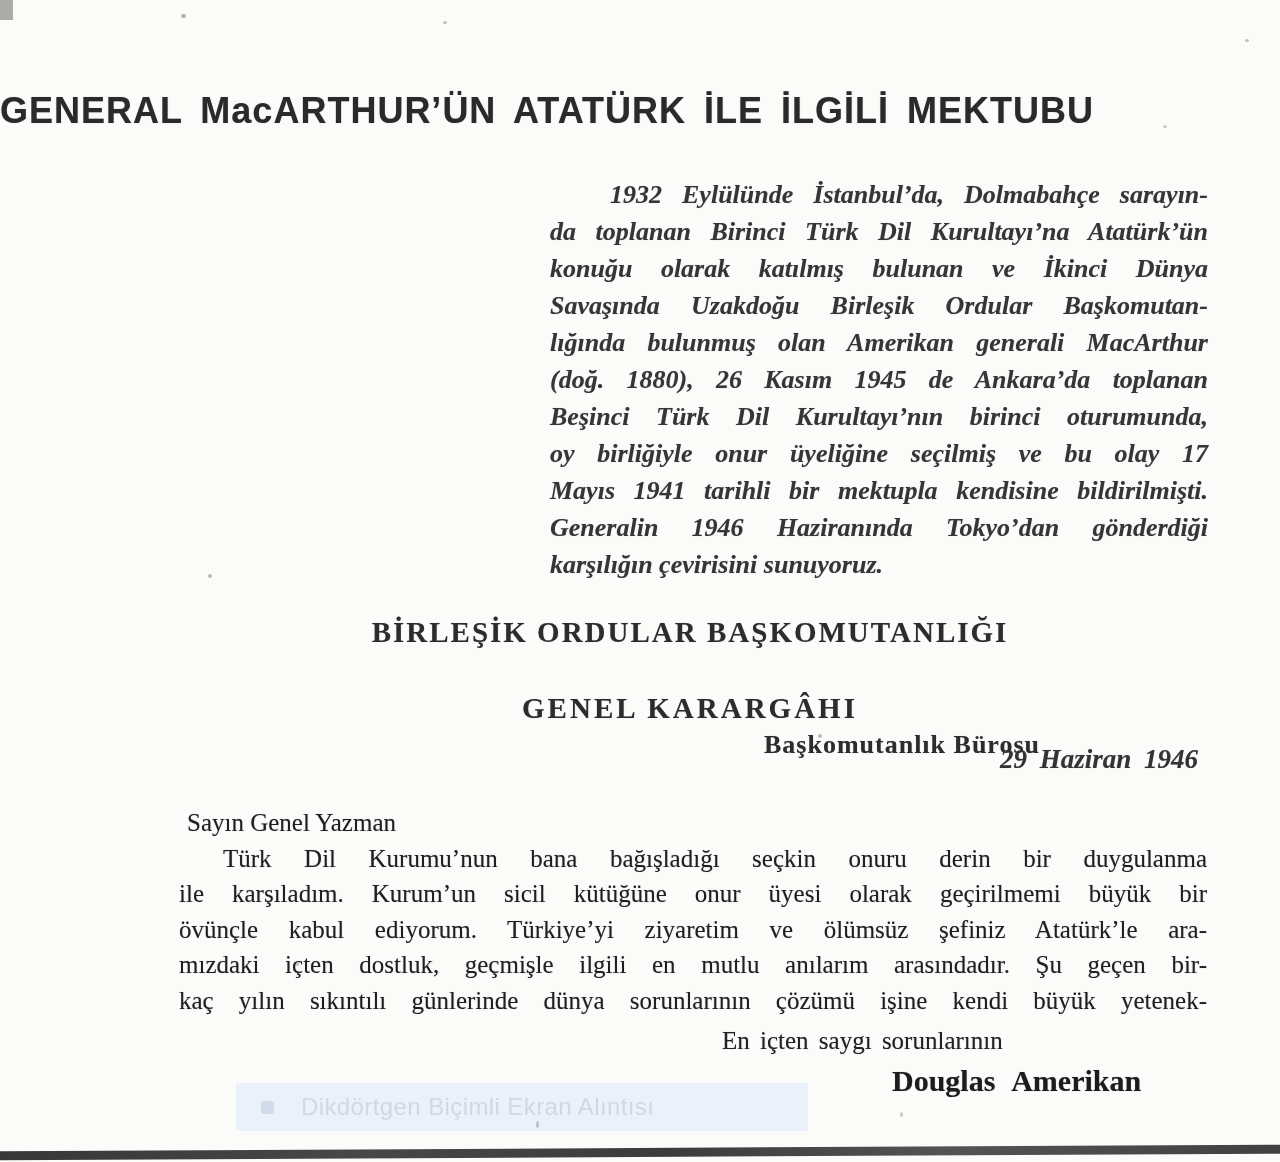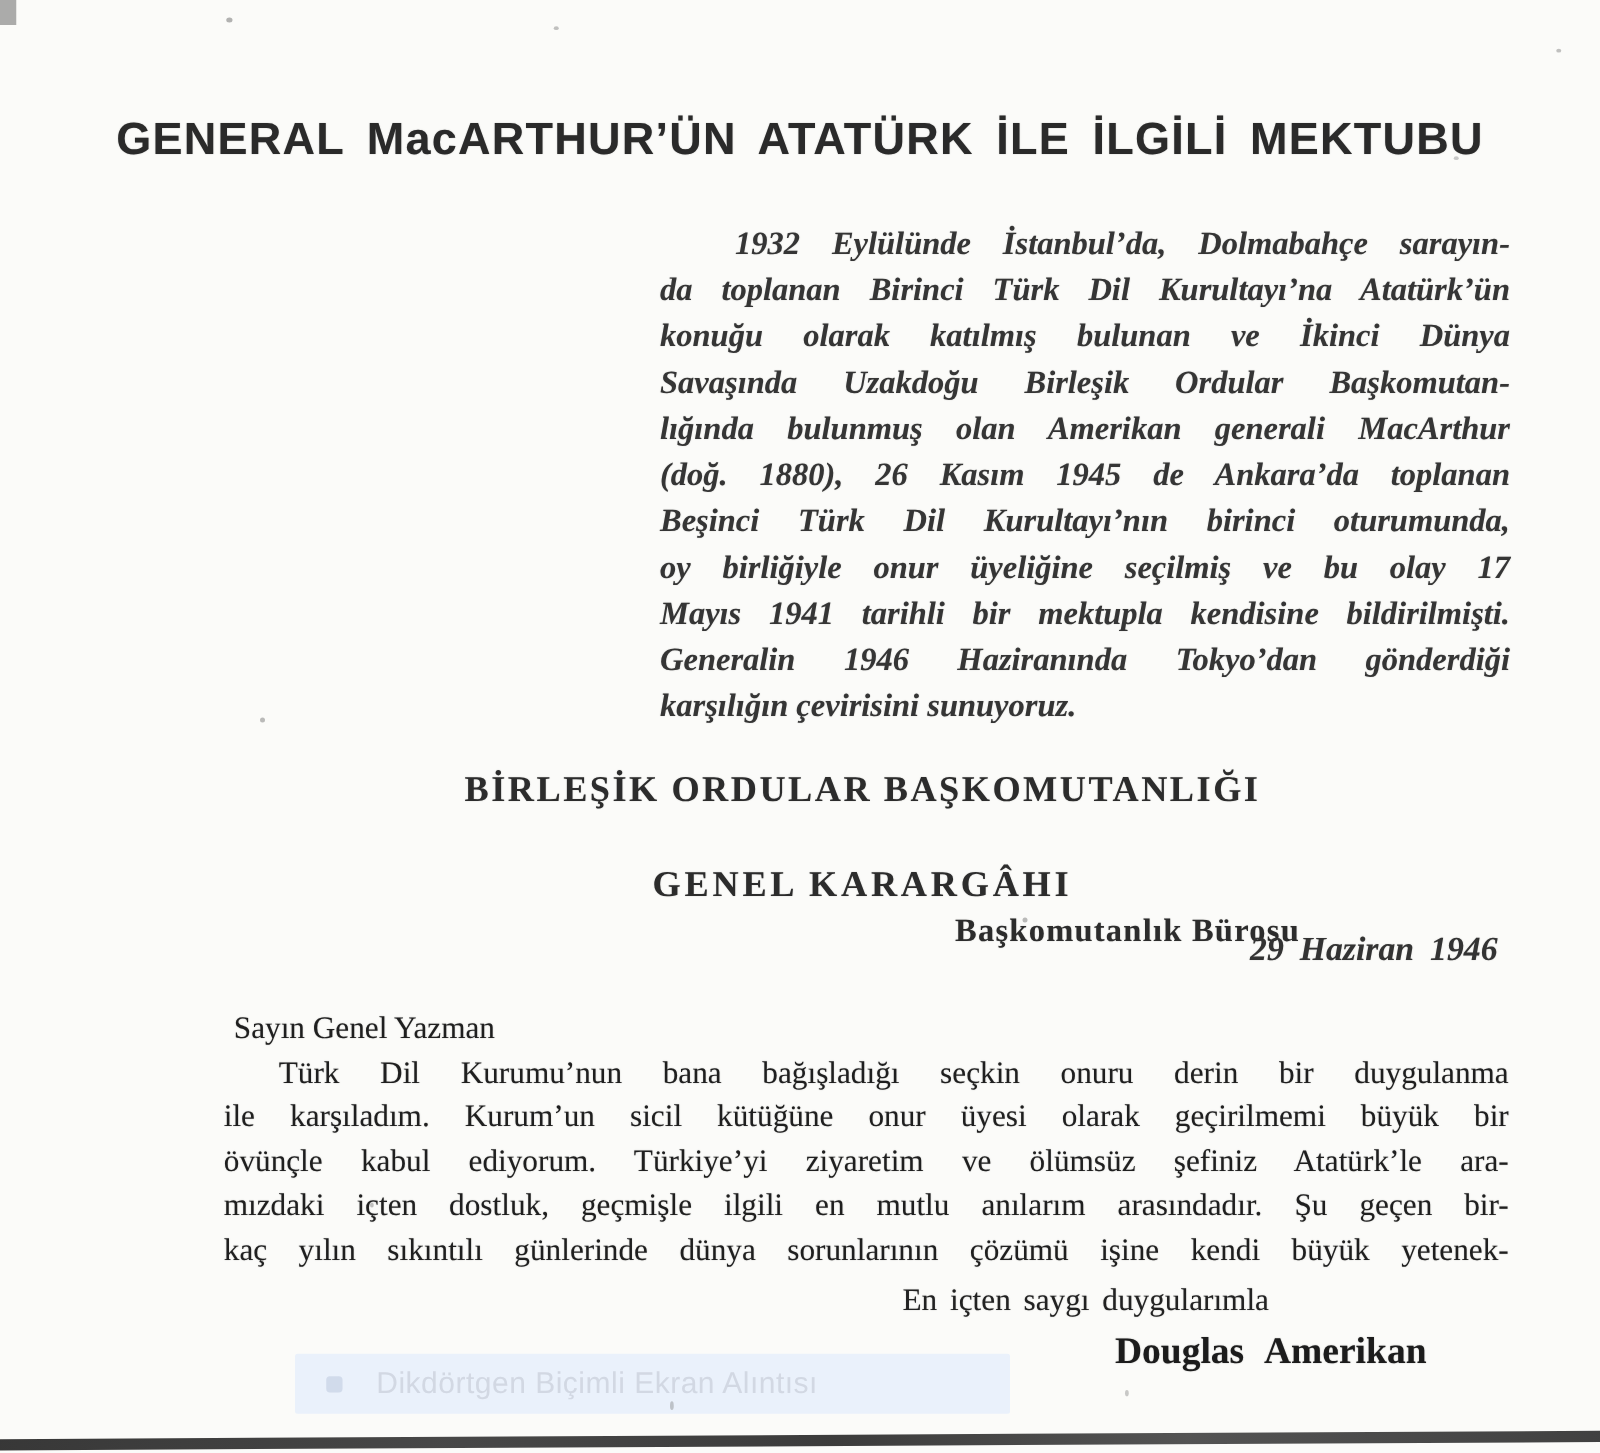--- a/index.html
+++ b/index.html
@@ -8,21 +8,21 @@
     position: relative;
     background: #fbfbf9;
     font-family: "Liberation Serif", serif;
     color: #262626;
   }
 
   
   .doc-title {
     position: absolute;
     top: 90px; left: 0; width: 1280px;
-    text-align: center;
+    text-align: left;
     font-family: "Liberation Sans", sans-serif;
     font-weight: bold;
     font-size: 36px;
     letter-spacing: 1px;
     word-spacing: 7px;
     color: #2a2a2a;
     text-shadow: 0 0 1px rgba(40,40,40,0.35);
   }
 
   
@@ -34,20 +34,21 @@
     font-size: 26px;
     color: #353535;
     text-shadow: 0 0 1px rgba(50,50,50,0.3);
   }
   .intro .ln {
     height: 37px;
     line-height: 37px;
     text-align: justify;
     text-align-last: justify;
     white-space: nowrap;
+    margin-left: 22px;
   }
   .intro .ln.first { text-indent: 60px; }
   .intro .ln.last  { text-align-last: left; white-space: normal; }
 
   
   .letterhead {
     position: absolute;
     top: 614px; left: 340px; width: 700px;
     text-align: center;
     font-weight: bold;
@@ -180,21 +181,21 @@
 
 <div class="letter-body">
   <div class="ln salutation">Sayın Genel Yazman</div>
   <div class="ln first">Türk Dil Kurumu’nun bana bağışladığı seçkin onuru derin bir duygulanma</div>
   <div class="ln">ile karşıladım. Kurum’un sicil kütüğüne onur üyesi olarak geçirilmemi büyük bir</div>
   <div class="ln">övünçle kabul ediyorum. Türkiye’yi ziyaretim ve ölümsüz şefiniz Atatürk’le ara-</div>
   <div class="ln">mızdaki içten dostluk, geçmişle ilgili en mutlu anılarım arasındadır. Şu geçen bir-</div>
   <div class="ln">kaç yılın sıkıntılı günlerinde dünya sorunlarının çözümü işine kendi büyük yetenek-</div>
 </div>
 
-<div class="closing">En içten saygı duygularımla</div>
+<div class="closing">En içten saygı sorunlarının</div>
 
 <div class="signature">Douglas Amerikan</div>
 
 <div class="snip-toast">
   <span class="snip-icon"></span>
   <span class="snip-label">Dikdörtgen Biçimli Ekran Alıntısı</span>
 </div>
 
 <div class="scan-edge"></div>
 

